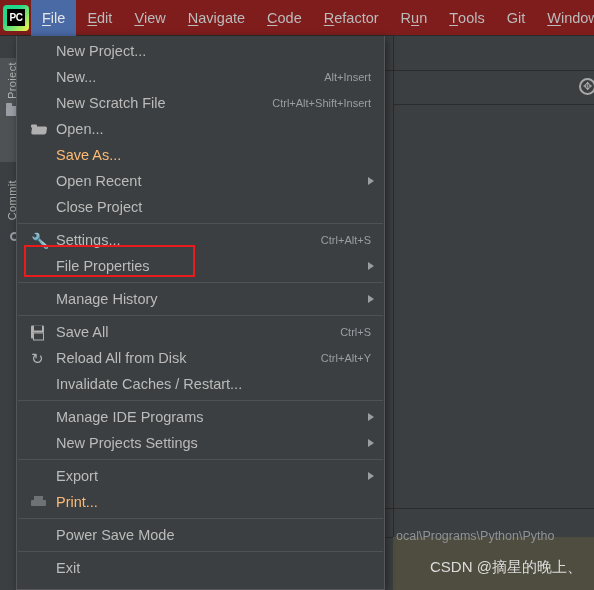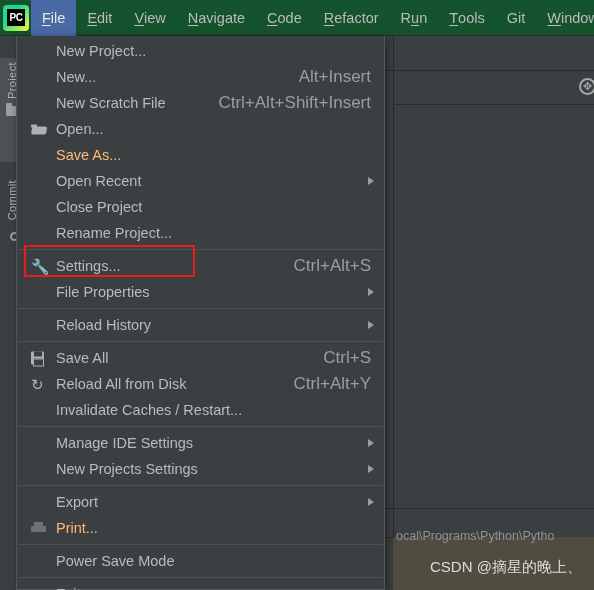--- a/index.html
+++ b/index.html
@@ -7,21 +7,21 @@
     width: 594px; height: 590px;
     overflow: hidden;
     background: #3c3f41;
     font-family: "Liberation Sans", sans-serif;
   }
   #root { position: relative; width: 594px; height: 590px; }
 
   
   .menubar {
     position: absolute; left: 0; top: 0; width: 594px; height: 36px;
-    background: #14532d;
+    background: #7f1d1d;
     display: flex; align-items: center;
     border-bottom: 1px solid #2b2b2b;
   }
   .logo {
     width: 26px; height: 26px; margin-left: 3px; margin-right: 2px;
     border-radius: 4px; position: relative; flex: none;
     background: linear-gradient(135deg,#21d789 0%,#21d789 35%,#fcf84a 100%);
     display: flex; align-items: center; justify-content: center;
   }
   .logo .pcbox {
@@ -124,21 +124,21 @@
   }
   .mi {
     position: relative; height: 26px;
     display: flex; align-items: center;
     color: #bbbbbb; font-size: 14.5px;
     padding-left: 39px; padding-right: 10px;
     white-space: nowrap;
   }
   .mi.disabled { color: #fdba74; }
   .mi .label { flex: 1 1 auto; }
-  .mi .accel { color: #9a9ea1; font-size: 17px; flex: none; padding-right: 3px; }
+  .mi .accel { color: #9a9ea1; font-size: 11px; flex: none; padding-right: 3px; }
   .mi .arrow {
     flex: none; width: 0; height: 0;
     border-left: 6px solid #9a9ea1;
     border-top: 4.5px solid transparent;
     border-bottom: 4.5px solid transparent;
     margin-left: 8px;
   }
   .sep { height: 1px; background: #4f5254; margin: 3px 1px; }
   .mi .mico { position: absolute; left: 14px; top: 50%; transform: translateY(-50%); }
 
@@ -255,55 +255,52 @@
       <div class="mi disabled">
         <span class="label">Save As...</span>
       </div>
       <div class="mi">
         <span class="label">Open Recent</span>
         <span class="arrow"></span>
       </div>
       <div class="mi">
         <span class="label">Close Project</span>
       </div>
-      <div class="mi">
-        <span class="label">Rename Project...</span>
-      </div>
       <div class="sep"></div>
       <div class="mi">
         <span class="mico ic-wrench">🔧</span>
         <span class="label">Settings...</span>
         <span class="accel">Ctrl+Alt+S</span>
       </div>
       <div class="mi">
         <span class="label">File Properties</span>
         <span class="arrow"></span>
       </div>
       <div class="sep"></div>
       <div class="mi">
-        <span class="label">Reload History</span>
+        <span class="label">Manage History</span>
         <span class="arrow"></span>
       </div>
       <div class="sep"></div>
       <div class="mi">
         <span class="mico ic-save"></span>
         <span class="label">Save All</span>
         <span class="accel">Ctrl+S</span>
       </div>
       <div class="mi">
         <span class="mico ic-reload">↻</span>
         <span class="label">Reload All from Disk</span>
         <span class="accel">Ctrl+Alt+Y</span>
       </div>
       <div class="mi">
         <span class="label">Invalidate Caches / Restart...</span>
       </div>
       <div class="sep"></div>
       <div class="mi">
-        <span class="label">Manage IDE Settings</span>
+        <span class="label">Manage IDE Programs</span>
         <span class="arrow"></span>
       </div>
       <div class="mi">
         <span class="label">New Projects Settings</span>
         <span class="arrow"></span>
       </div>
       <div class="sep"></div>
       <div class="mi">
         <span class="label">Export</span>
         <span class="arrow"></span>

